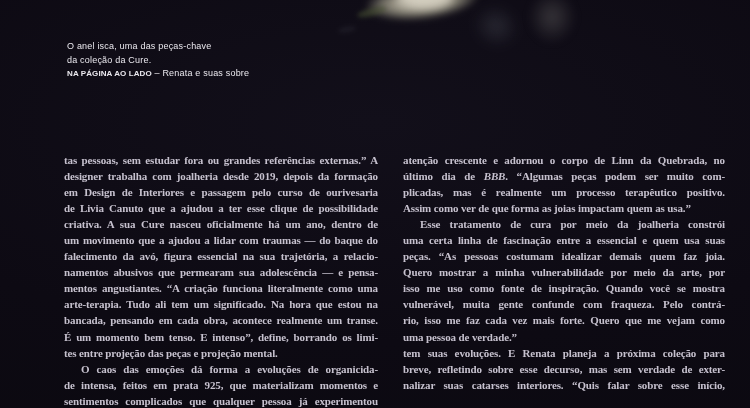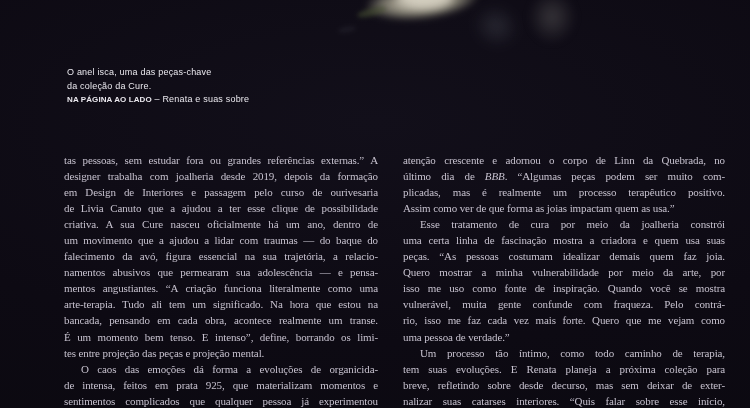--- a/index.html
+++ b/index.html
@@ -35,36 +35,36 @@
   .blob-olive{
     left:357px;top:8px;width:30px;height:8px;background:rgba(74,84,52,.55);
     filter:blur(2px);transform:rotate(-14deg);
   }
   .blob-smudge{
     left:338px;top:27px;width:18px;height:5px;background:rgba(90,90,100,.18);
     filter:blur(2px);transform:rotate(-10deg);
   }
   
   .caption{
-    position:absolute;left:67px;top:66px;
+    position:absolute;left:67px;top:40px;
     font-family:"Liberation Sans", sans-serif;
     font-size:9px;line-height:13.5px;color:#eae8ee;
     letter-spacing:.2px;
   }
   .caption .small-caps{font-weight:700;font-size:8px;letter-spacing:.1px;}
   
   .col{
     position:absolute;top:152px;
     color:#c6c1ce;font-size:11px;letter-spacing:-0.12px;
   }
   .col-left{left:64px;width:314px;}
   .col-right{left:403px;width:322px;}
   .tline{
     height:16.05px;line-height:16.05px;overflow:hidden;
-    text-align:justify;text-align-last:justify;
+    text-align:justify;text-align-last:justify;font-weight:bold;
   }
   .tline.pend{text-align-last:left;}
   .tline.ind{text-indent:17px;}
   .tline i{font-style:italic;}
 </style>
 </head>
 <body>
 
 <div class="page">
 
@@ -100,26 +100,25 @@
       <div class="tline ind">O caos das emoções dá forma a evoluções de organicida-</div>
       <div class="tline">de intensa, feitos em prata 925, que materializam momentos e</div>
       <div class="tline">sentimentos complicados que qualquer pessoa já experimentou</div>
     </div>
   <div class="col col-right">
       <div class="tline">atenção crescente e adornou o corpo de Linn da Quebrada, no</div>
       <div class="tline">último dia de <i>BBB</i>. “Algumas peças podem ser muito com-</div>
       <div class="tline">plicadas, mas é realmente um processo terapêutico positivo.</div>
       <div class="tline pend">Assim como ver de que forma as joias impactam quem as usa.”</div>
       <div class="tline ind">Esse tratamento de cura por meio da joalheria constrói</div>
-      <div class="tline">uma certa linha de fascinação mostra a criadora e quem usa suas</div>
+      <div class="tline">uma certa linha de fascinação entre a essencial e quem usa suas</div>
       <div class="tline">peças. “As pessoas costumam idealizar demais quem faz joia.</div>
       <div class="tline">Quero mostrar a minha vulnerabilidade por meio da arte, por</div>
       <div class="tline">isso me uso como fonte de inspiração. Quando você se mostra</div>
       <div class="tline">vulnerável, muita gente confunde com fraqueza. Pelo contrá-</div>
       <div class="tline">rio, isso me faz cada vez mais forte. Quero que me vejam como</div>
       <div class="tline pend">uma pessoa de verdade.”</div>
-      <div class="tline ind">Um processo tão íntimo, como todo caminho de terapia,</div>
       <div class="tline">tem suas evoluções. E Renata planeja a próxima coleção para</div>
-      <div class="tline">breve, refletindo sobre desde decurso, mas sem deixar de exter-</div>
+      <div class="tline">breve, refletindo sobre esse decurso, mas sem verdade de exter-</div>
       <div class="tline">nalizar suas catarses interiores. “Quis falar sobre esse início,</div>
     </div>
 
 </div>
 
 </body></html>

